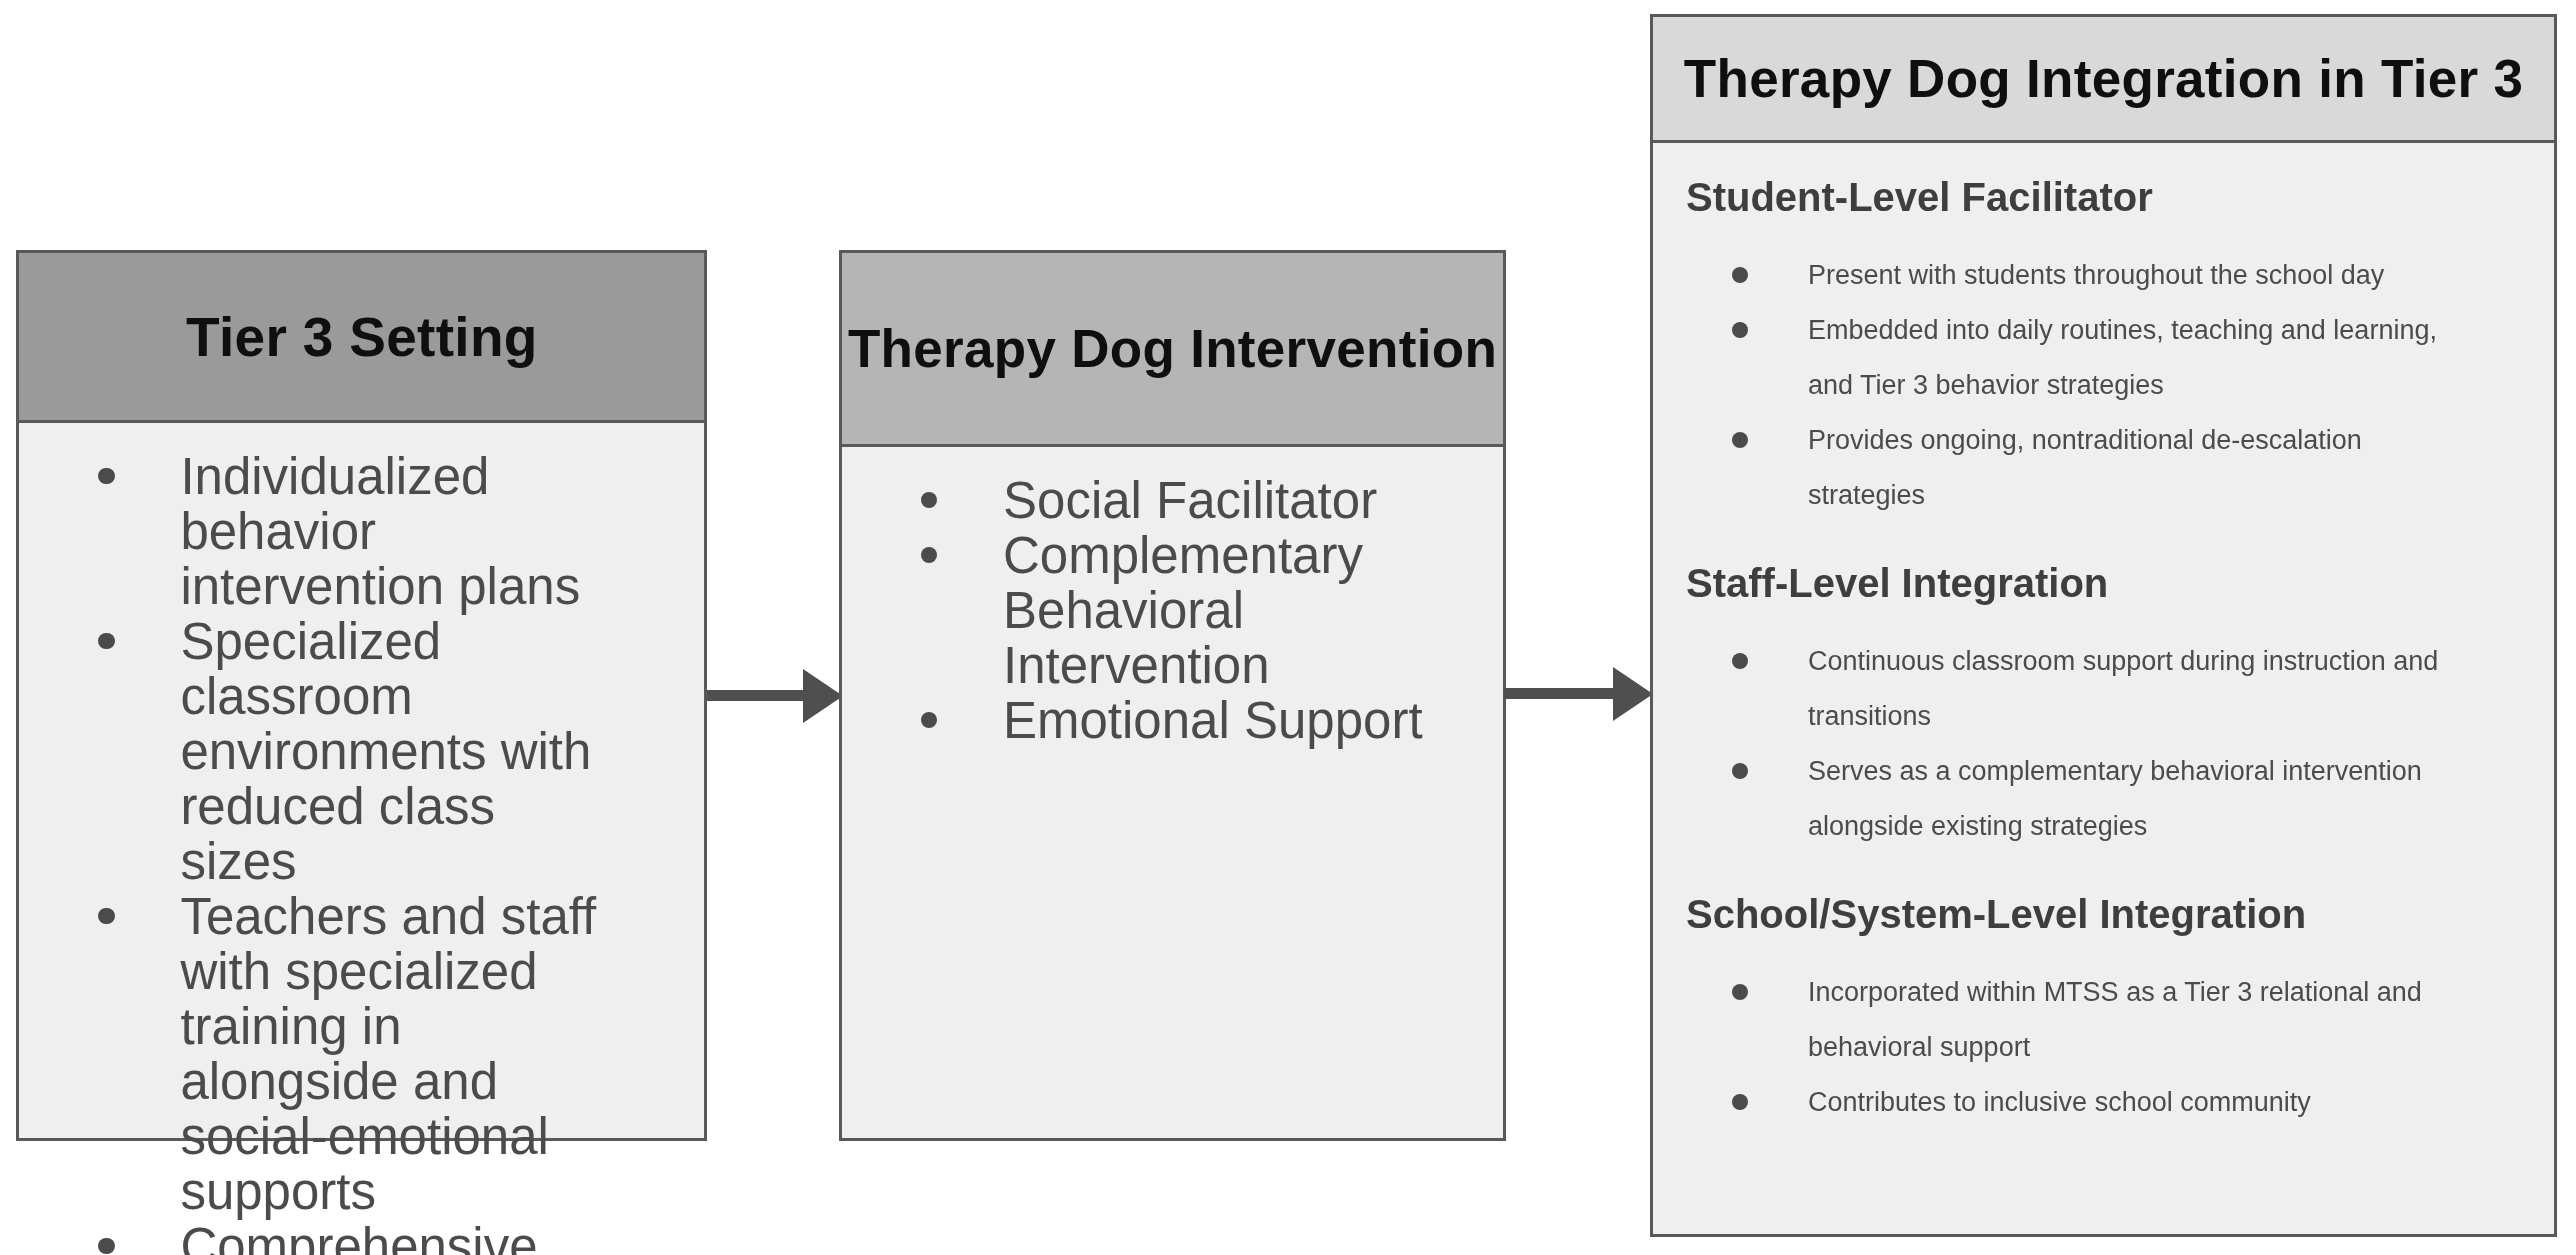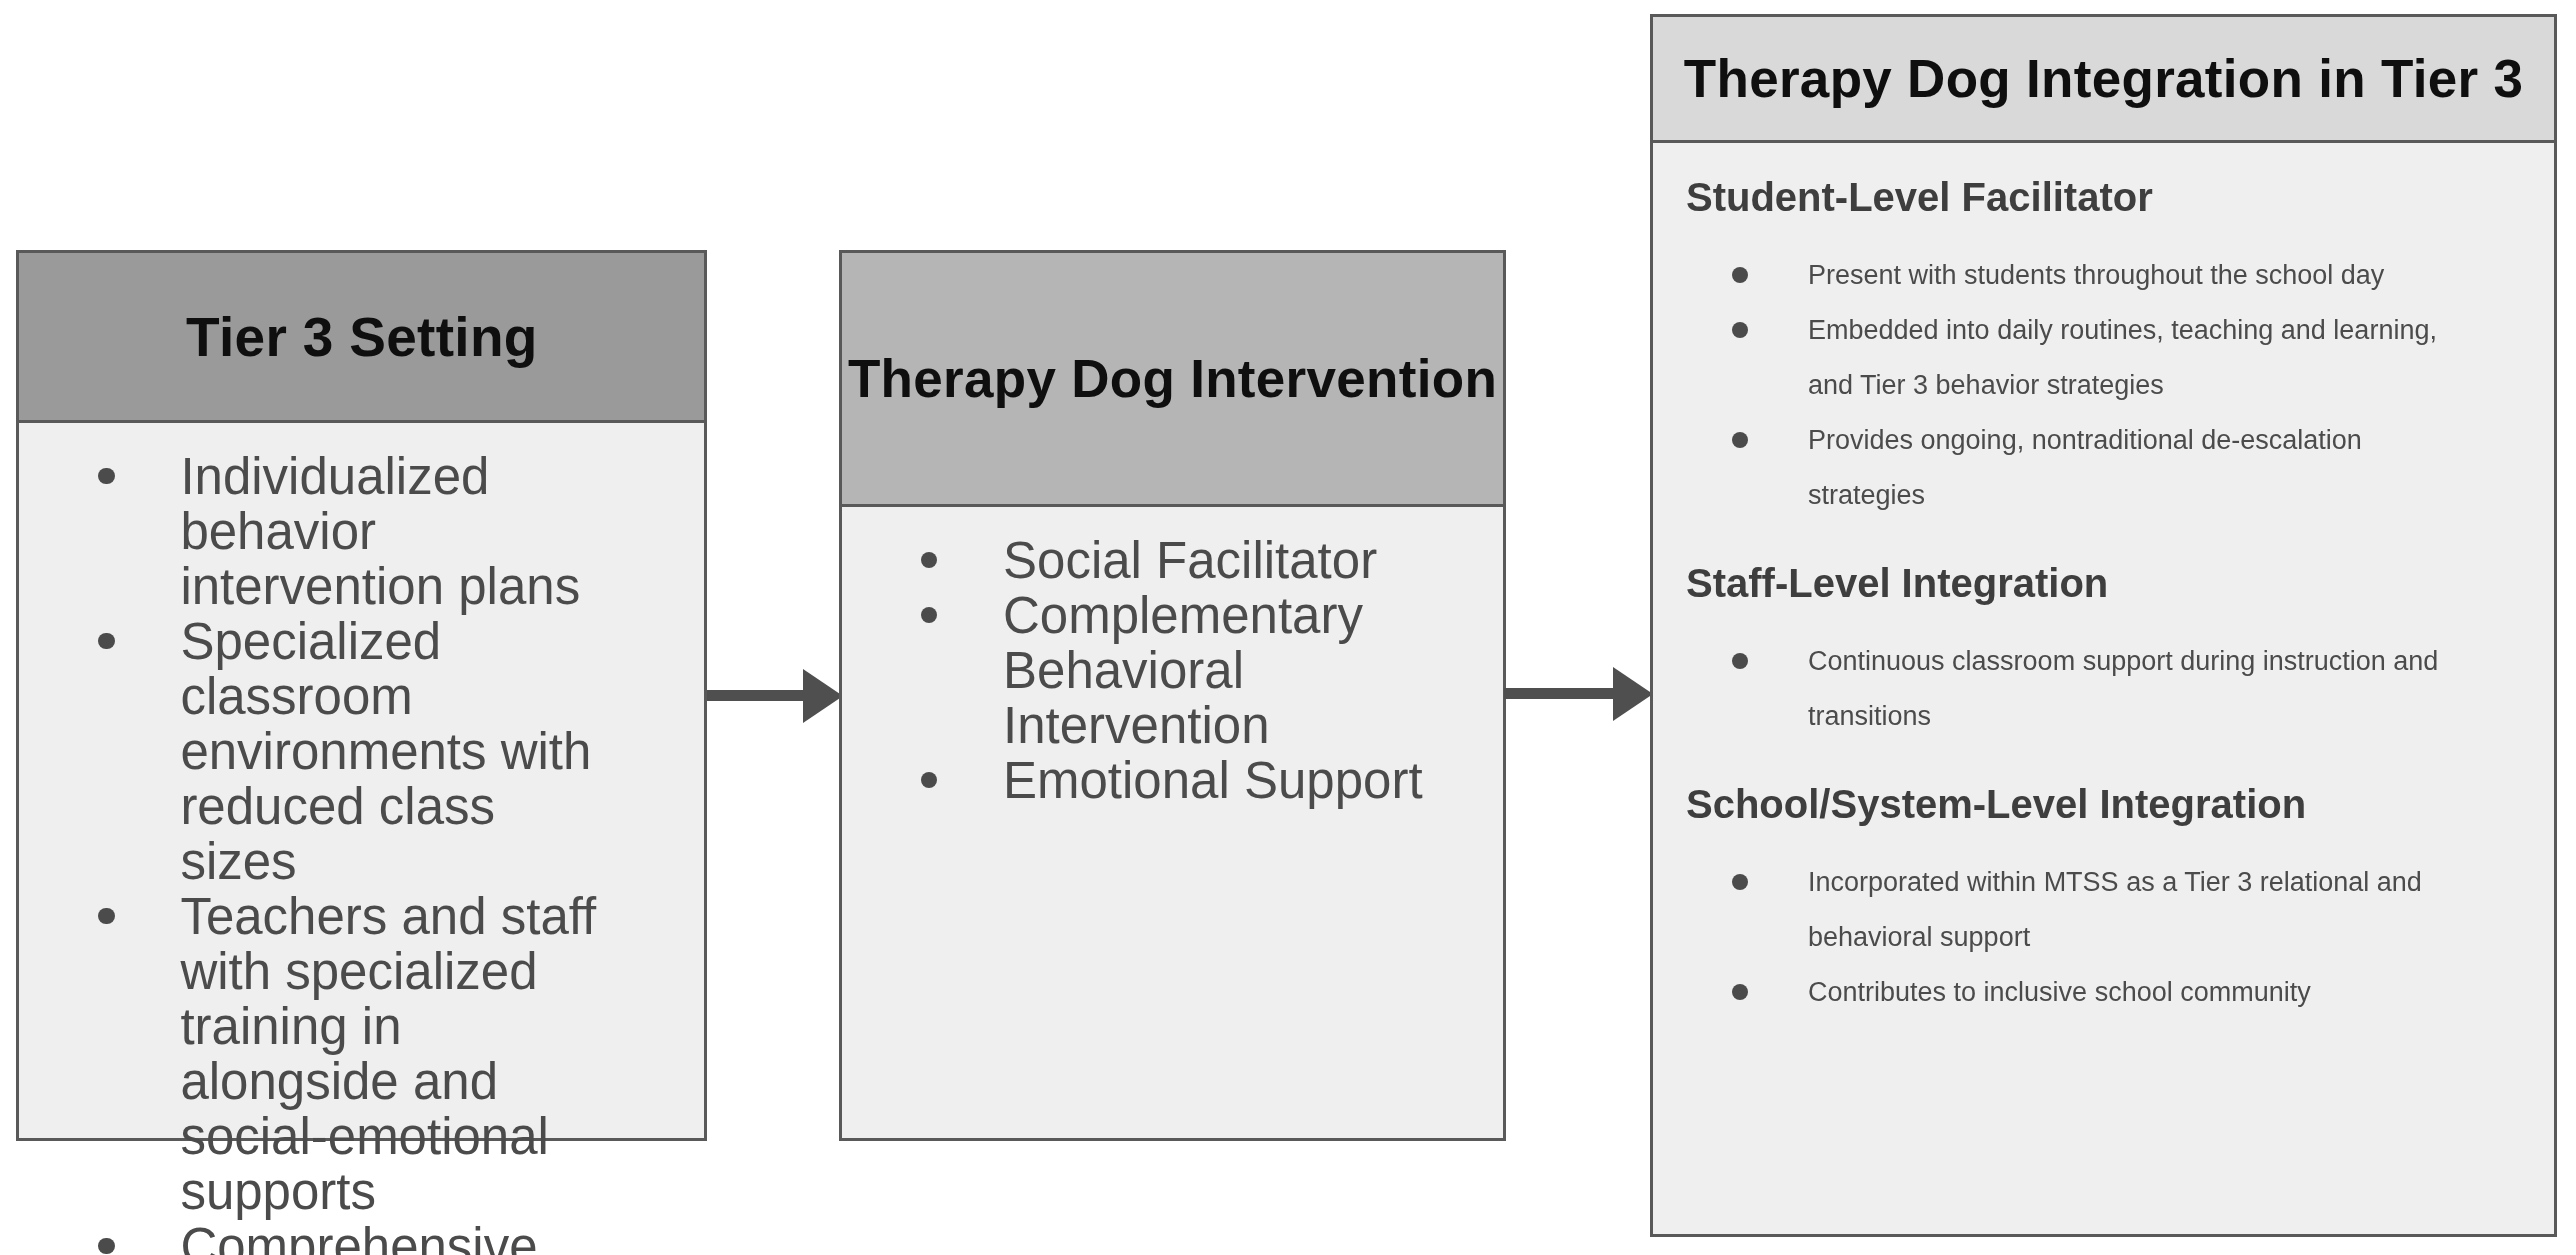--- a/index.html
+++ b/index.html
@@ -32,21 +32,21 @@
     white-space: nowrap;
   }
 
   
   .panel-1 { left: 16.4px; top: 250px; width: 691px; height: 891px; }
   .panel-1 .panel-header { height: 170px; background: #9a9a9a; }
   .panel-1 .panel-title { font-size: 55px; }
 
   
   .panel-2 { left: 839px; top: 250px; width: 667px; height: 891px; }
-  .panel-2 .panel-header { height: 254px; background: #b5b5b5; }
+  .panel-2 .panel-header { height: 194px; background: #b5b5b5; }
   .panel-2 .panel-title { font-size: 53px; }
 
   
   .panel-3 { left: 1650px; top: 14px; width: 907px; height: 1223px; }
   .panel-3 .panel-header { height: 126px; background: #d9d9d9; }
   .panel-3 .panel-title { font-size: 53px; }
 
   ul.bullet-list { list-style: none; margin: 0; }
   .panel-1 ul.bullet-list { padding: 25.5px 81px 0 0; }
   .panel-2 ul.bullet-list { padding: 25.5px 50px 0 0; }
@@ -186,20 +186,24 @@
           <span>Provides ongoing, nontraditional de-escalation strategies</span>
         </li>
       </ul>
 
       <h3 class="section-heading">Staff-Level Integration</h3>
       <ul class="bullet-list">
         <li class="bullet-item">
           <span class="bullet-dot"></span>
           <span>Continuous classroom support during instruction and transitions</span>
         </li>
+        <li class="bullet-item">
+          <span class="bullet-dot"></span>
+          <span>Serves as a complementary behavioral intervention alongside existing strategies</span>
+        </li>
       </ul>
 
       <h3 class="section-heading">School/System-Level Integration</h3>
       <ul class="bullet-list">
         <li class="bullet-item">
           <span class="bullet-dot"></span>
           <span>Incorporated within MTSS as a Tier 3 relational and behavioral support</span>
         </li>
         <li class="bullet-item">
           <span class="bullet-dot"></span>

